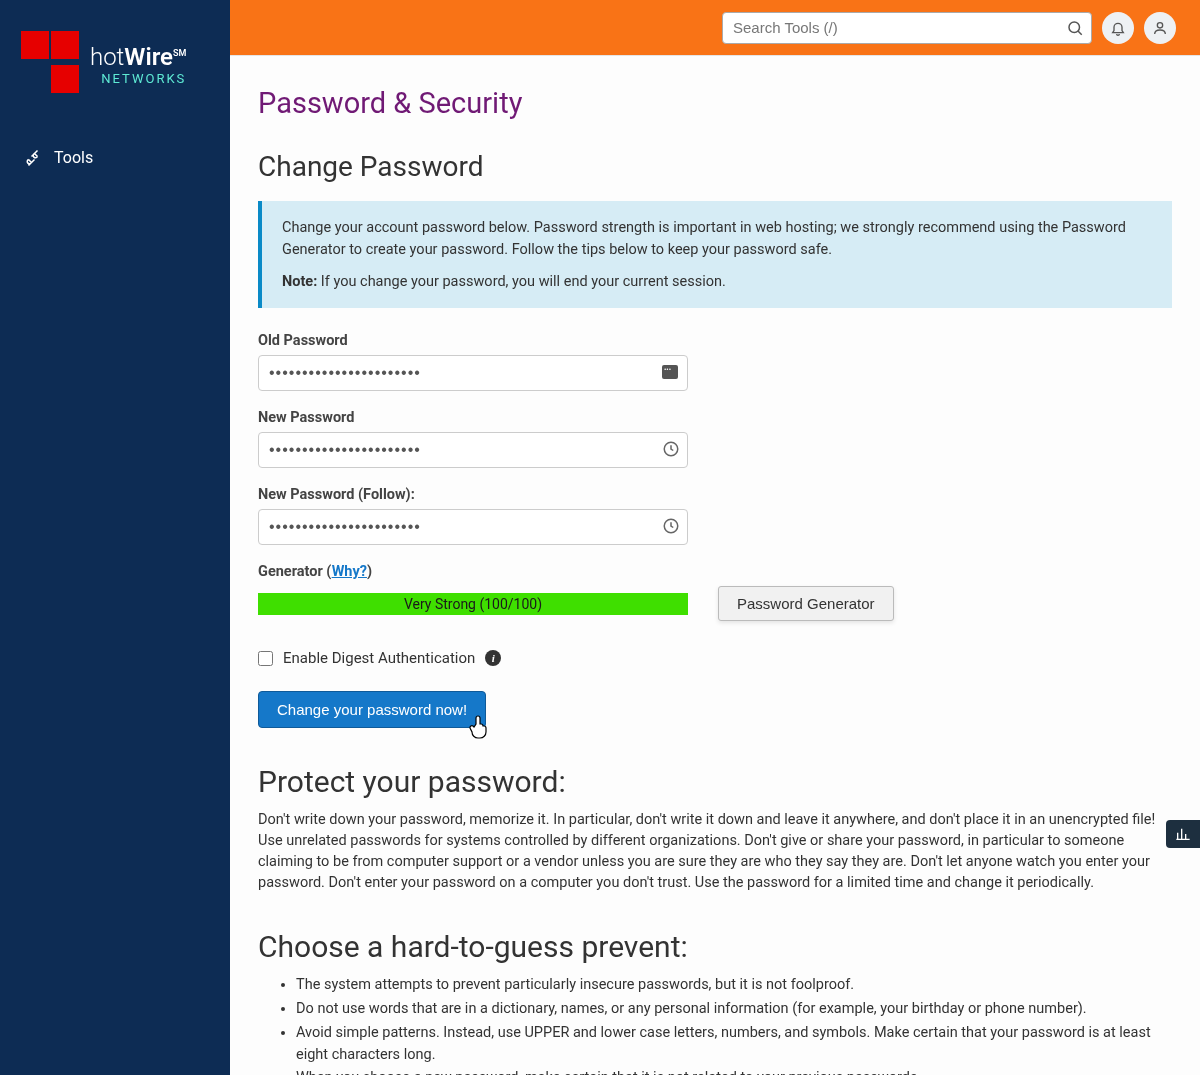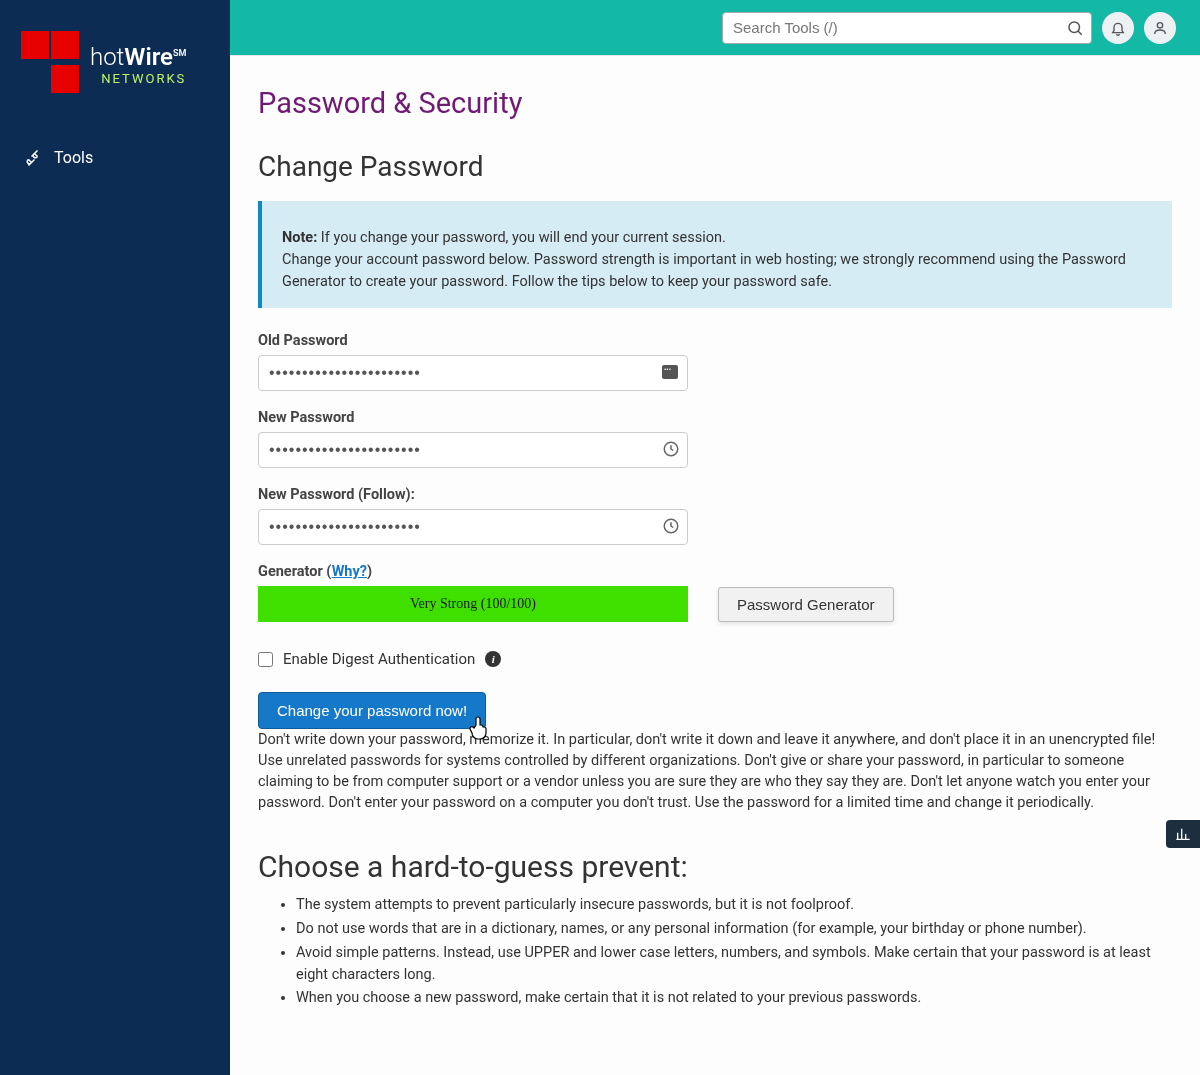--- a/index.html
+++ b/index.html
@@ -5,27 +5,27 @@
 * { box-sizing: border-box; margin: 0; padding: 0; }
 body { font-family: -apple-system, BlinkMacSystemFont, "Segoe UI", Roboto, "Helvetica Neue", Arial, sans-serif; background: #f8f8f8; color: #333; }
 .layout { display: flex; min-height: 1075px; width: 1200px; position: relative; }
 .sidebar { width: 230px; background: #0d2c54; color: #fff; flex-shrink: 0; padding-top: 30px; }
 .logo { padding: 0 20px 40px 20px; }
 .logo-squares { display: inline-block; vertical-align: middle; }
 .logo-squares .sq { width: 28px; height: 28px; background: #e60000; display: inline-block; margin: 1px; }
 .logo-text { display: inline-block; vertical-align: middle; margin-left: 6px; }
 .logo-text .brand { font-size: 24px; font-weight: 600; color: #fff; }
 .logo-text .brand .light { font-weight: 300; }
-.logo-text .sub { font-size: 13px; letter-spacing: 2px; color: #bef264; text-align: right; }
+.logo-text .sub { font-size: 13px; letter-spacing: 2px; color: #5eead4; text-align: right; }
 .sm { font-size: 9px; vertical-align: super; }
 .nav-item { display: flex; align-items: center; gap: 12px; padding: 10px 24px; color: #fff; font-size: 16px; cursor: pointer; }
 .nav-item svg { width: 18px; height: 18px; stroke: #fff; fill: none; stroke-width: 2; }
 
 .main { flex: 1; background: #fdfdfd; display: flex; flex-direction: column; }
-.topbar { height: 56px; border-bottom: 1px solid #e5e5e5; display: flex; align-items: center; justify-content: flex-end; padding: 0 24px; gap: 10px; background: #14b8a6; }
+.topbar { height: 56px; border-bottom: 1px solid #e5e5e5; display: flex; align-items: center; justify-content: flex-end; padding: 0 24px; gap: 10px; background: #f97316; }
 .search { position: relative; width: 370px; }
 .search input { width: 100%; height: 32px; border: 1px solid #aaa; border-radius: 4px; padding: 4px 34px 4px 10px; font-size: 15px; color: #555; }
 .search input::placeholder { color: #777; }
 .search .ico { position: absolute; right: 8px; top: 7px; }
 .iconbtn { width: 32px; height: 32px; border-radius: 50%; background: #eef1f4; display: flex; align-items: center; justify-content: center; cursor: pointer; }
 .iconbtn svg { width: 16px; height: 16px; stroke: #555; fill: none; stroke-width: 2; }
 
 .content { padding: 20px 28px 20px 28px; flex: 1; }
 h1.page-title { font-size: 29px; font-weight: 400; color: #701a75; margin: 10px 0 30px 0; }
 h2.section-title { font-size: 28px; font-weight: 400; color: #333; margin: 0 0 18px 0; }
@@ -34,21 +34,21 @@
 .form-group { margin-bottom: 18px; }
 .form-label { font-size: 14.5px; color: #444; margin-bottom: 6px; display: block; font-weight: bold; }
 .form-label a { color: #1578c9; }
 .pw-wrap { position: relative; width: 430px; }
 .pw-input { width: 100%; height: 36px; border: 1px solid #ccc; border-radius: 4px; padding: 6px 36px 6px 10px; font-size: 16px; letter-spacing: 1px; color: #555; }
 .pw-icon { position: absolute; right: 8px; top: 8px; width: 18px; height: 18px; color: #666; }
 .pw-icon.kbd { right: 10px; top: 10px; width: 16px; height: 14px; background: #555; border-radius: 2px; position: absolute; }
 .pw-icon.kbd::after { content: "•••"; color: #fff; font-size: 7px; position: absolute; top: 1px; left: 2px; letter-spacing: 0px; }
 
 .strength-row { display: flex; align-items: center; gap: 30px; }
-.strength-bar { width: 430px; height: 36px; background: #3fdf00; color: #1a1a1a; font-size: 14px; display: flex; align-items: center; justify-content: center; font-family: Liberation Serif, serif; }
+.strength-bar { width: 430px; height: 22px; background: #3fdf00; color: #1a1a1a; font-size: 14px; display: flex; align-items: center; justify-content: center; }
 .gen-btn { border: 1px solid #bbb; background: #f1f1f1; padding: 8px 18px; font-size: 15px; color: #333; border-radius: 3px; cursor: pointer; box-shadow: 0 2px 4px rgba(0,0,0,0.1); }
 
 .checkbox-row { display: flex; align-items: center; gap: 10px; margin: 28px 0 24px 0; font-size: 15px; color: #333; }
 .checkbox-row input { width: 15px; height: 15px; }
 .info-icon { display: inline-flex; width: 16px; height: 16px; background: #333; color: #fff; border-radius: 50%; align-items: center; justify-content: center; font-size: 11px; font-style: italic; font-weight: bold; font-family: Georgia, serif; }
 
 .primary-btn { background: #1578c9; color: #fff; border: 1px solid #0f5a99; padding: 9px 18px; font-size: 15px; border-radius: 4px; cursor: pointer; position: relative; }
 .cursor-hand { position: absolute; right: -6px; bottom: -18px; }
 .cursor-hand svg { width: 24px; height: 28px; }
 
@@ -104,22 +104,22 @@
             <path d="M4 21c0-4 4-6 8-6s8 2 8 6"></path>
           </svg>
       </div>
     </div>
 
     <div class="content">
       <h1 class="page-title">Password &amp; Security</h1>
       <h2 class="section-title">Change Password</h2>
 
       <div class="info-box">
+        <div>Change your account password below. Password strength is important in web hosting; we strongly recommend using the Password Generator to create your password. Follow the tips below to keep your password safe.</div>
         <div style="margin-top:10px"><span class="note-label">Note:</span><span> If you change your password, you will end your current session.</span></div>
-        <div>Change your account password below. Password strength is important in web hosting; we strongly recommend using the Password Generator to create your password. Follow the tips below to keep your password safe.</div>
       </div>
 
       <div class="form-group">
         <label class="form-label">Old Password</label>
         <div class="pw-wrap">
           <input class="pw-input" type="text" value="•••••••••••••••••••••••" style="">
           <span class="pw-icon kbd"></span>
         </div>
       </div>
 
@@ -165,20 +165,21 @@
 
       <button class="primary-btn">
         <span>Change your password now!</span>
         <span class="cursor-hand">
           <svg viewBox="0 0 24 28">
               <path d="M9 10V4a2 2 0 1 1 4 0v6h1a2 2 0 0 1 2 2h1a2 2 0 0 1 2 2v4a6 6 0 0 1-6 6h-2a6 6 0 0 1-6-6l-2-4a2 2 0 0 1 3-2l1 1z" fill="#fff" stroke="#000" stroke-width="1.2"></path>
             </svg>
         </span>
       </button>
 
+      <h2 class="tips-title">Protect your password:</h2>
       <p class="tips-text">Don't write down your password, memorize it. In particular, don't write it down and leave it anywhere, and don't place it in an unencrypted file! Use unrelated passwords for systems controlled by different organizations. Don't give or share your password, in particular to someone claiming to be from computer support or a vendor unless you are sure they are who they say they are. Don't let anyone watch you enter your password. Don't enter your password on a computer you don't trust. Use the password for a limited time and change it periodically.</p>
 
       <h2 class="tips-title">Choose a hard-to-guess prevent:</h2>
       <ul class="tips-list">
         <li>The system attempts to prevent particularly insecure passwords, but it is not foolproof.</li>
         <li>Do not use words that are in a dictionary, names, or any personal information (for example, your birthday or phone number).</li>
         <li>Avoid simple patterns. Instead, use UPPER and lower case letters, numbers, and symbols. Make certain that your password is at least eight characters long.</li>
         <li>When you choose a new password, make certain that it is not related to your previous passwords.</li>
       </ul>
 

